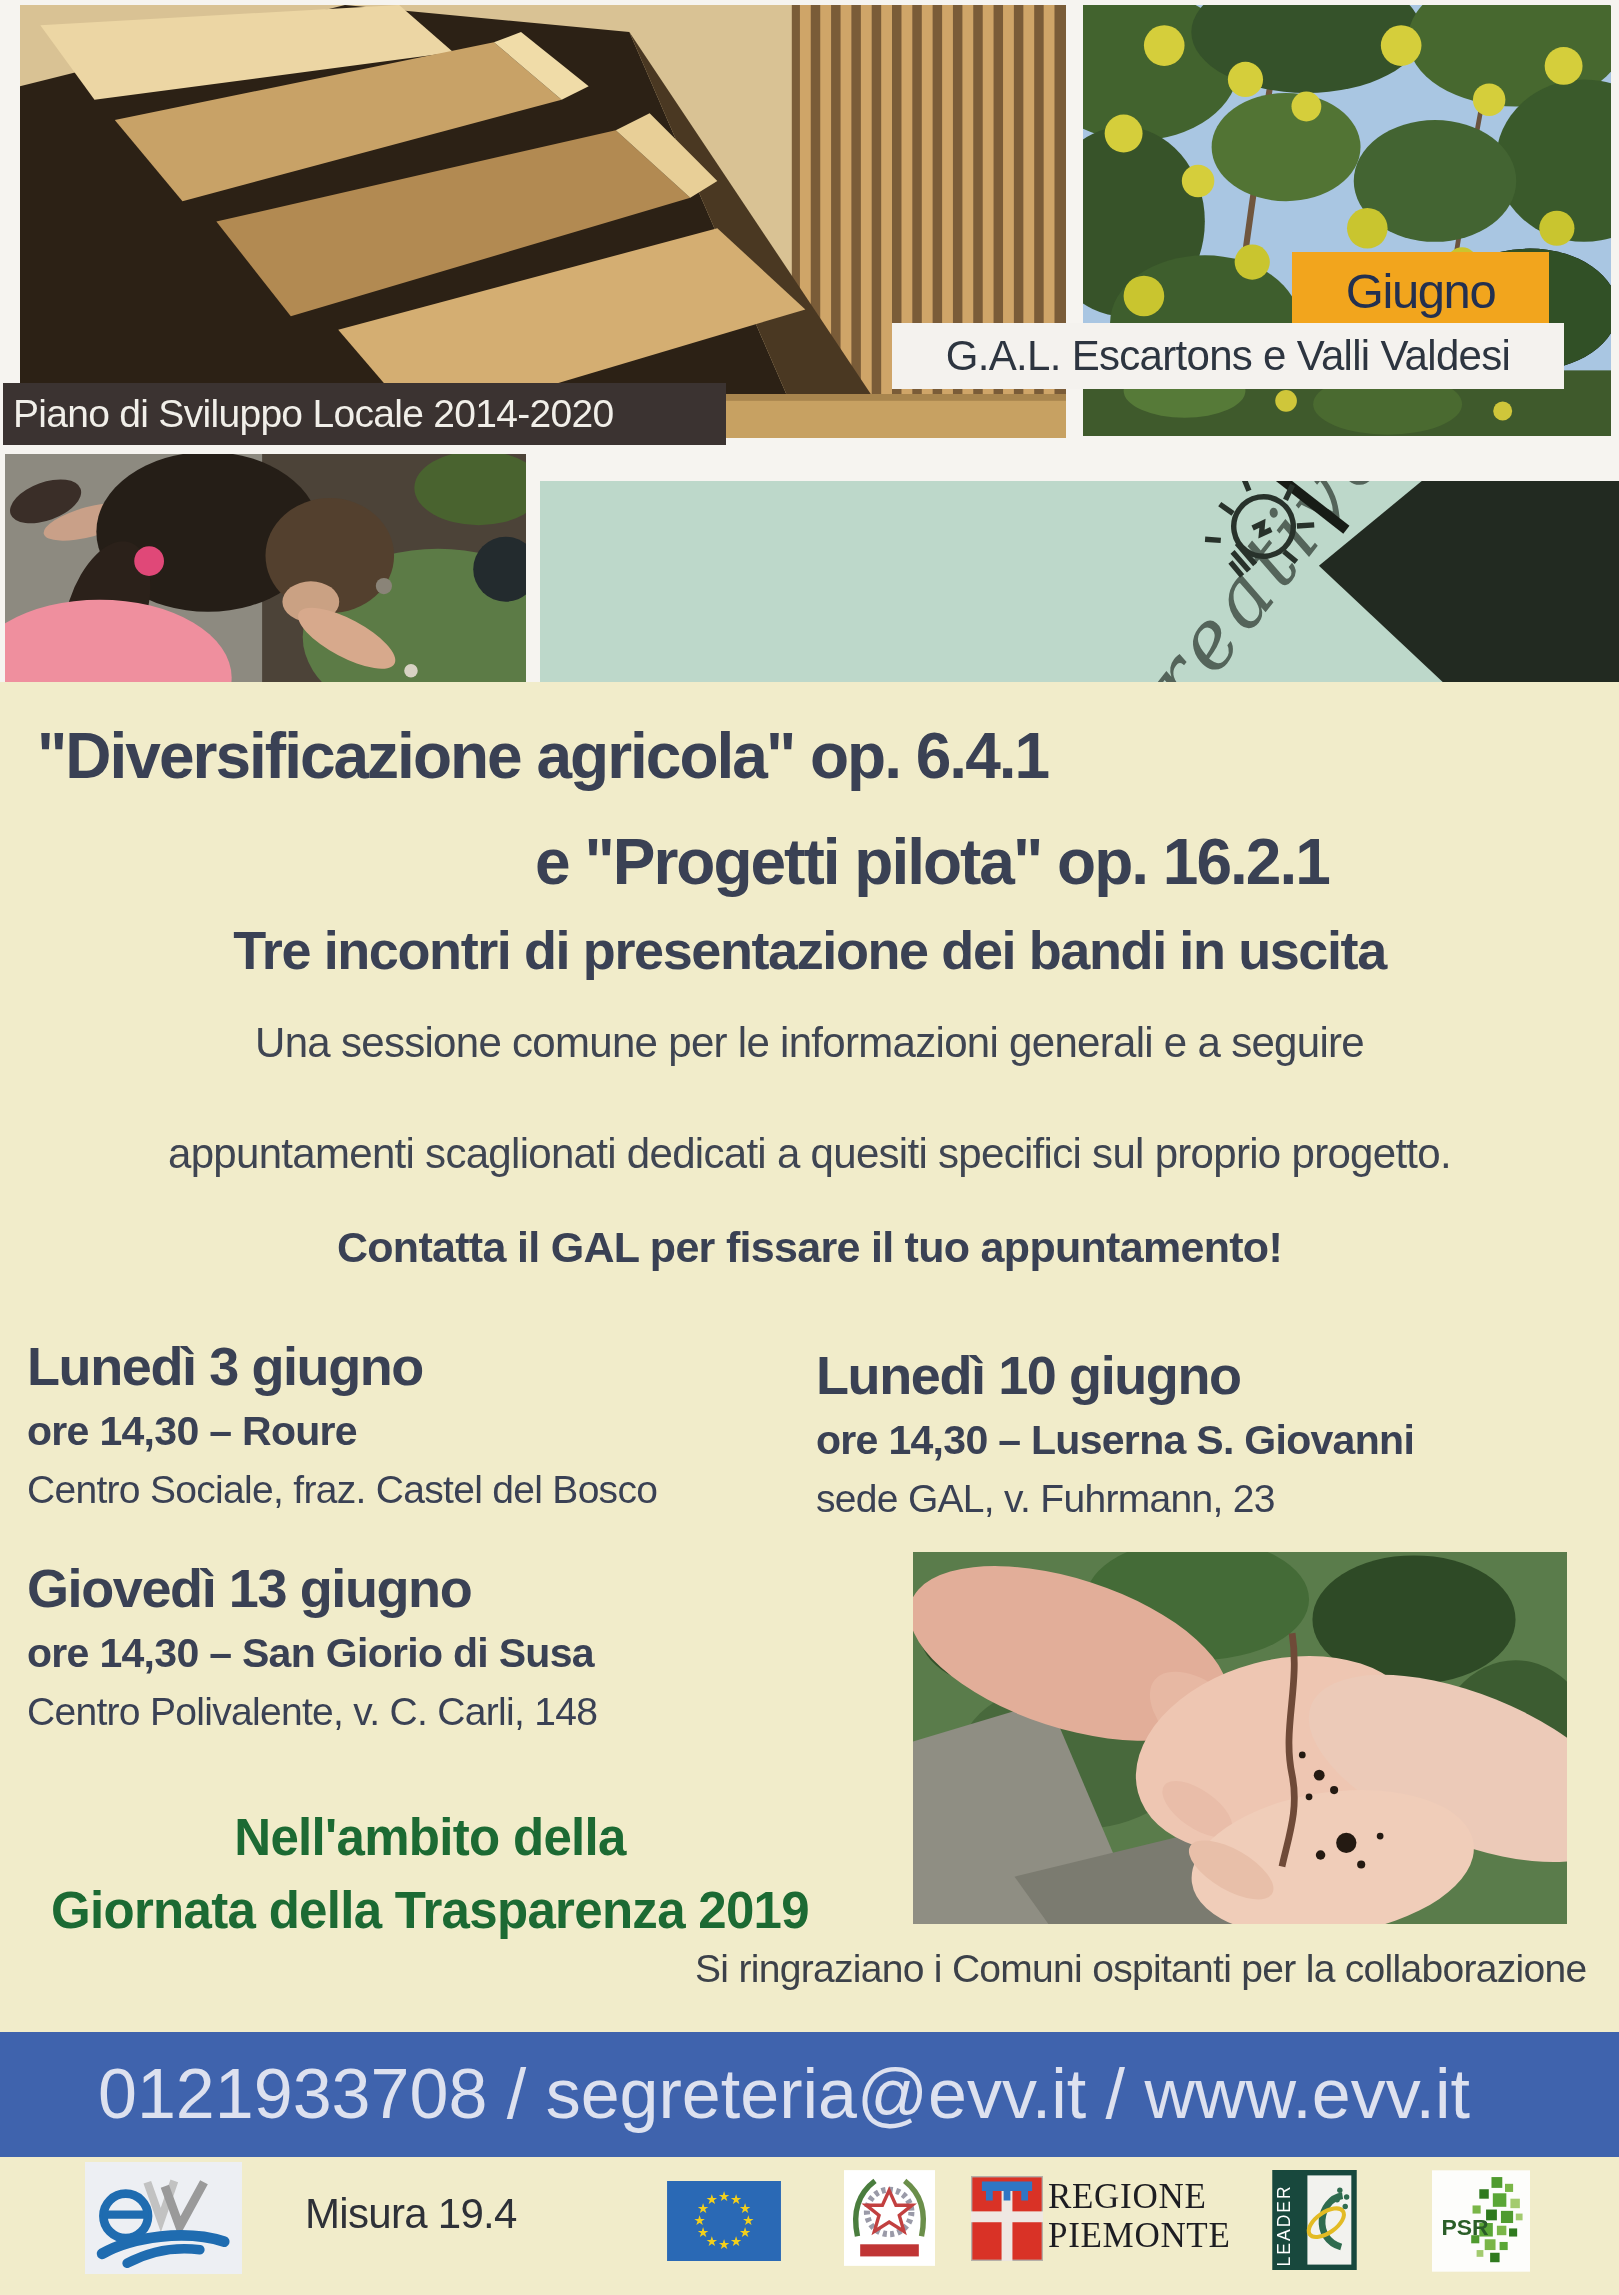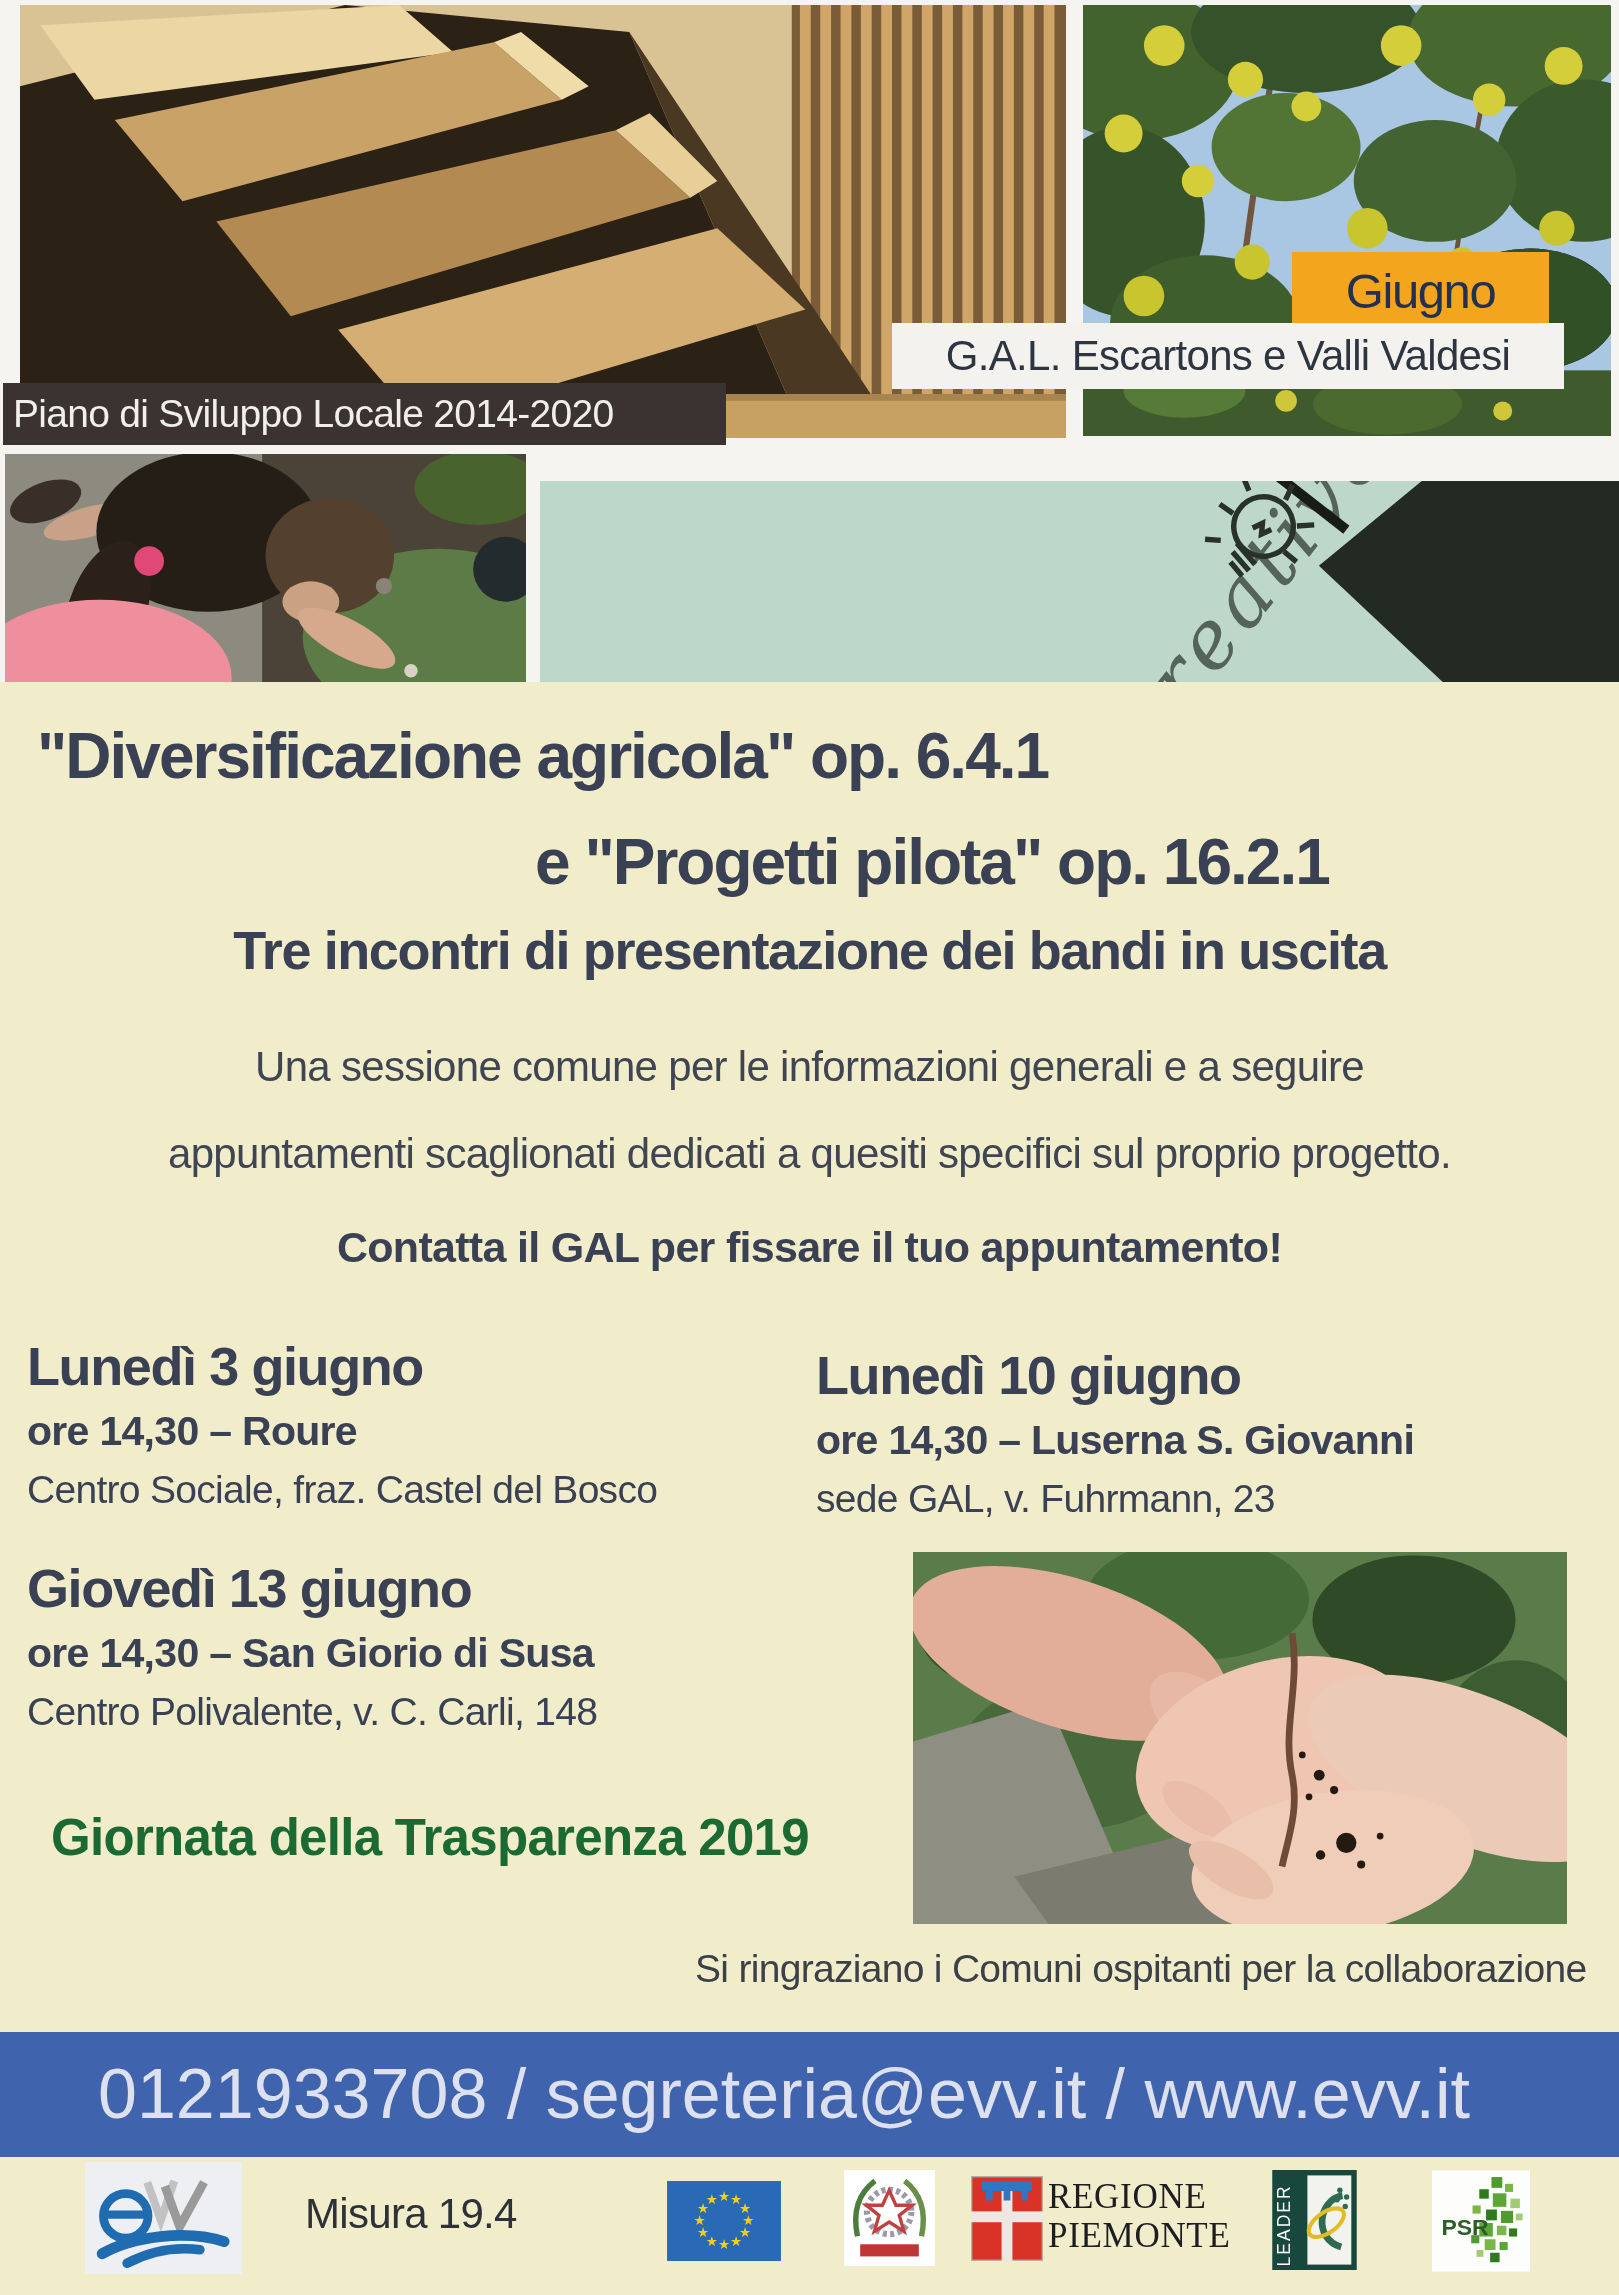--- a/index.html
+++ b/index.html
@@ -25,21 +25,21 @@
     clip-path:polygon(100% 0,100% 100%,52% 100%,18% 42%,46% 0);}
   .pen{position:absolute;left:64%;top:2%;width:129px;height:10.2px;background:#171c16;
     transform:rotate(38deg);}
 
   
   .cream{left:0;top:682px;width:1619px;height:1350px;background:#f1ecca;}
   .t-dark{color:#3a4154;}
   .title1{left:37px;top:719px;font-weight:bold;font-size:64px;letter-spacing:-2px;}
   .title2{left:535px;top:825px;font-weight:bold;font-size:64px;letter-spacing:-2px;}
   .subtitle{left:0;top:919px;width:1619px;text-align:center;font-weight:bold;font-size:54px;letter-spacing:-1.4px;}
-  .intro1{left:0;top:1019px;width:1619px;text-align:center;font-size:42px;letter-spacing:-0.7px;color:#3f4552;margin-top:24px;}
+  .intro1{left:0;top:1019px;width:1619px;text-align:center;font-size:42px;letter-spacing:-0.7px;color:#3f4552;}
   .intro2{left:0;top:1118px;width:1619px;text-align:center;font-size:42px;letter-spacing:-0.7px;color:#3f4552;margin-top:12px;}
   .cta{left:0;top:1223px;width:1619px;text-align:center;font-weight:bold;font-size:43px;letter-spacing:-0.7px;}
   .event{}
   .event .day{font-weight:bold;font-size:54px;letter-spacing:-1.4px;line-height:1.15;}
   .event .time{font-weight:bold;font-size:41px;letter-spacing:-0.7px;margin-top:9.5px;line-height:1.2;}
   .event .venue{font-size:39px;letter-spacing:-0.7px;margin-top:10.8px;line-height:1.2;}
   .ev1{left:27px;top:1335px;width:785px;}
   .ev2{left:816px;top:1344px;width:802px;}
   .ev3{left:27px;top:1557px;width:785px;}
   .green-block{left:0;top:1801px;width:860px;text-align:center;color:#1c6a33;
@@ -239,20 +239,21 @@
           <circle cx="640" cy="430" r="15"></circle>
         <circle cx="602" cy="448" r="7"></circle>
           <circle cx="662" cy="462" r="6"></circle>
         <circle cx="575" cy="300" r="5"></circle>
           <circle cx="690" cy="420" r="5"></circle>
       </g>
     </svg>
   </div>
 
   <div class="abs green-block">
+    <div>Nell'ambito della</div>
     <div>Giornata della Trasparenza 2019</div>
   </div>
 
   <div class="abs thanks">Si ringraziano i Comuni ospitanti per la collaborazione</div>
 
   <div class="abs bar">
     <span class="bar-text">0121933708 / segreteria@evv.it / www.evv.it</span>
   </div>
 
   <div class="abs footer">

